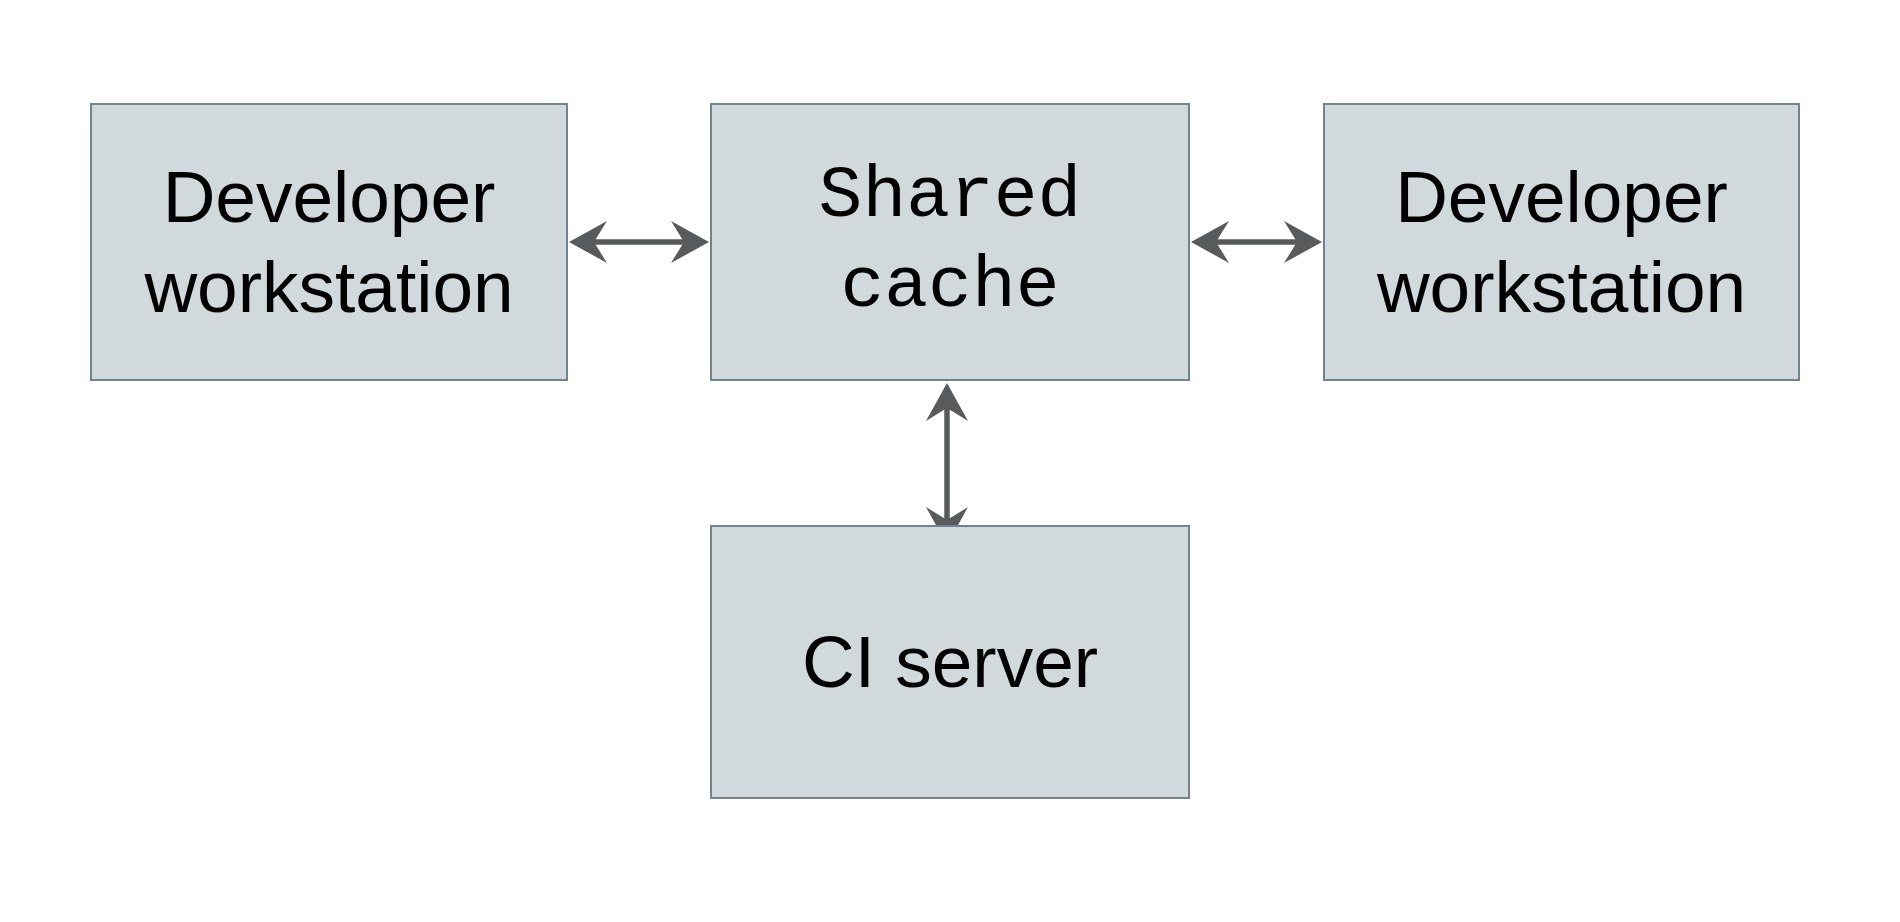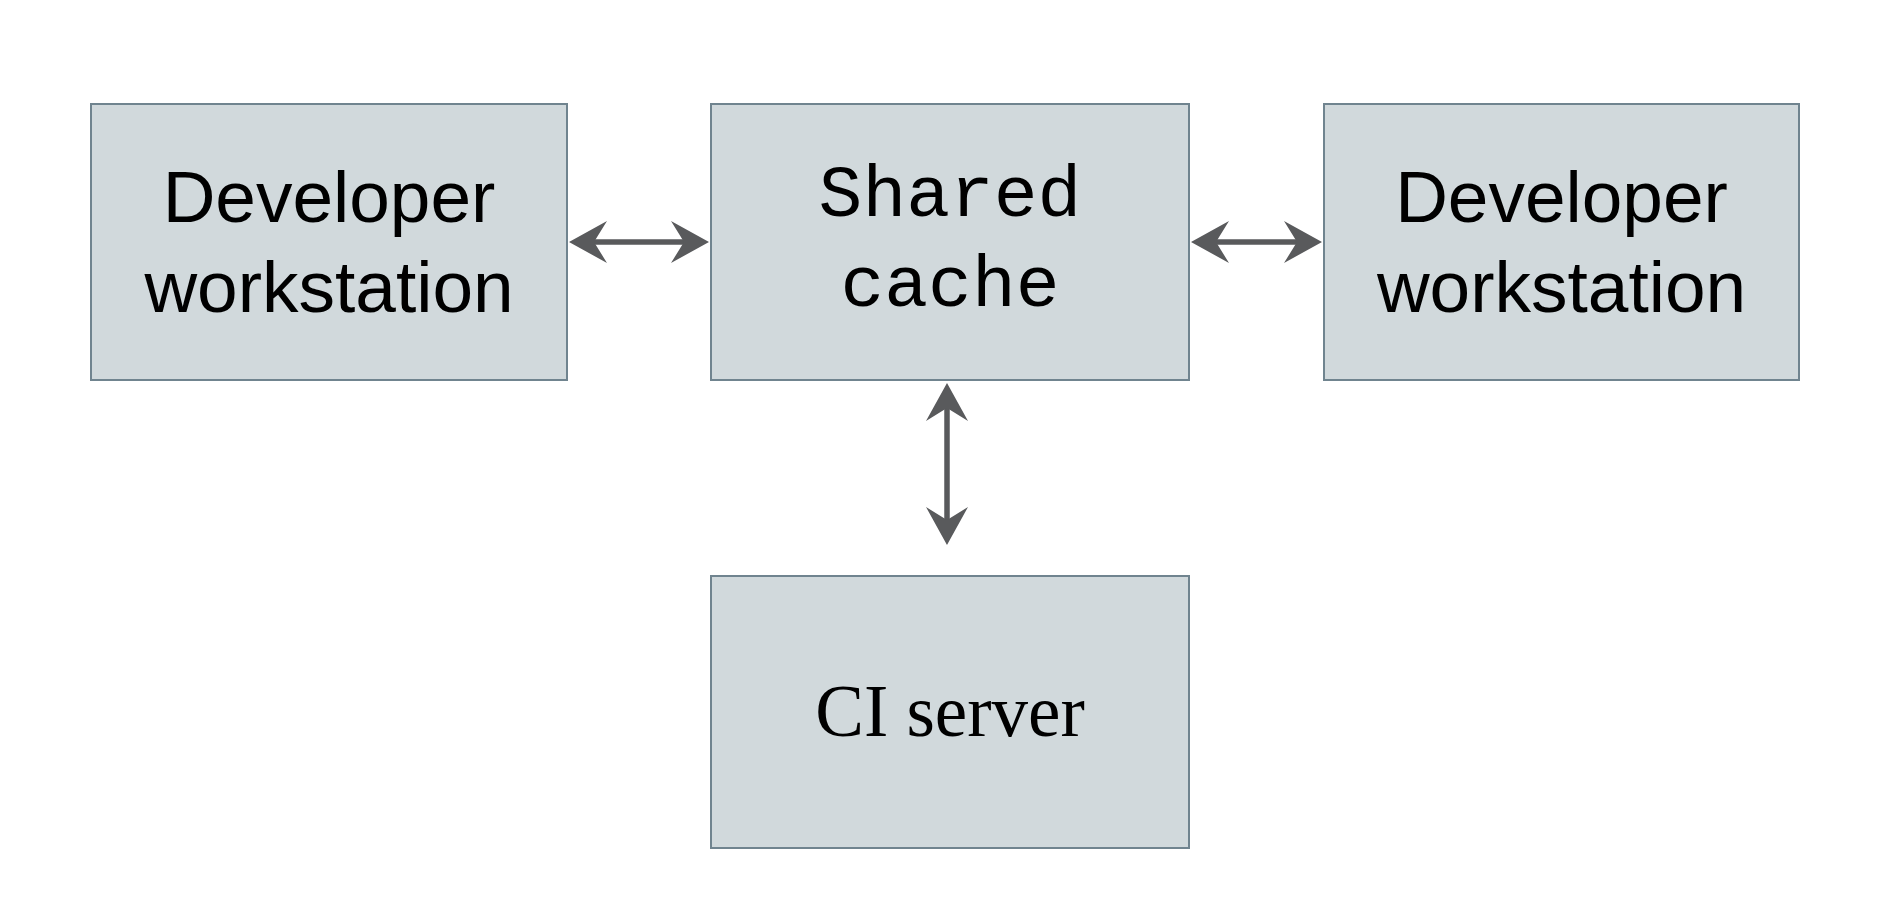--- a/index.html
+++ b/index.html
@@ -33,21 +33,21 @@
   .node .label {
     font-size: 73px;
     line-height: 1.23;
     color: var(--text);
     white-space: pre-line;
     letter-spacing: 0px;
   }
   .node-dev-left   { left:  90px; top: 103px; width: 478px; height: 278px; }
   .node-cache      { left: 710px; top: 103px; width: 480px; height: 278px; font-family: Liberation Mono, monospace; }
   .node-dev-right  { left: 1323px; top: 103px; width: 477px; height: 278px; }
-  .node-ci         { left: 710px; top: 575px; width: 480px; height: 274px; font-family: Liberation Serif, serif; }
+  .node-ci         { left: 710px; top: 525px; width: 480px; height: 274px; }
   svg.edges {
     position: absolute;
     left: 0; top: 0;
     width: 1900px; height: 922px;
     pointer-events: none;
   }
   svg.edges .head { fill: var(--arrow); stroke: none; }
   svg.edges .shaft { stroke: var(--arrow); stroke-width: 5.5; fill: none; }
 </style>
 </head>

